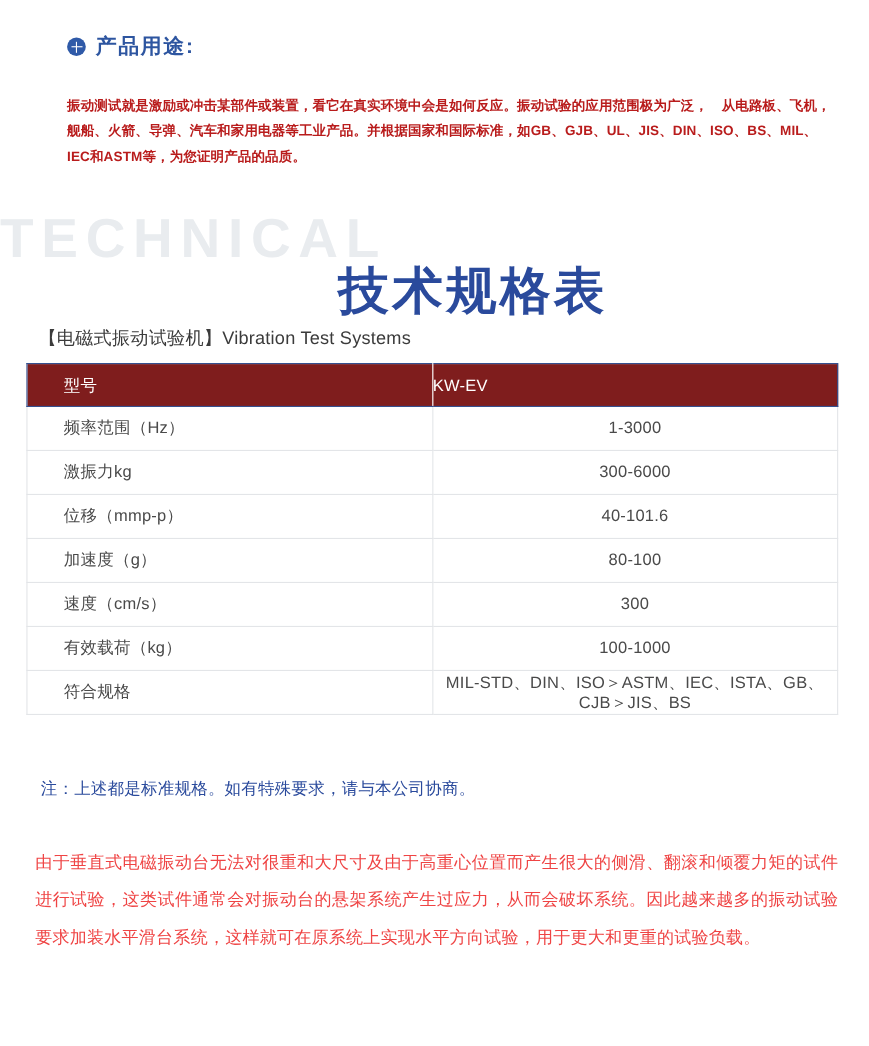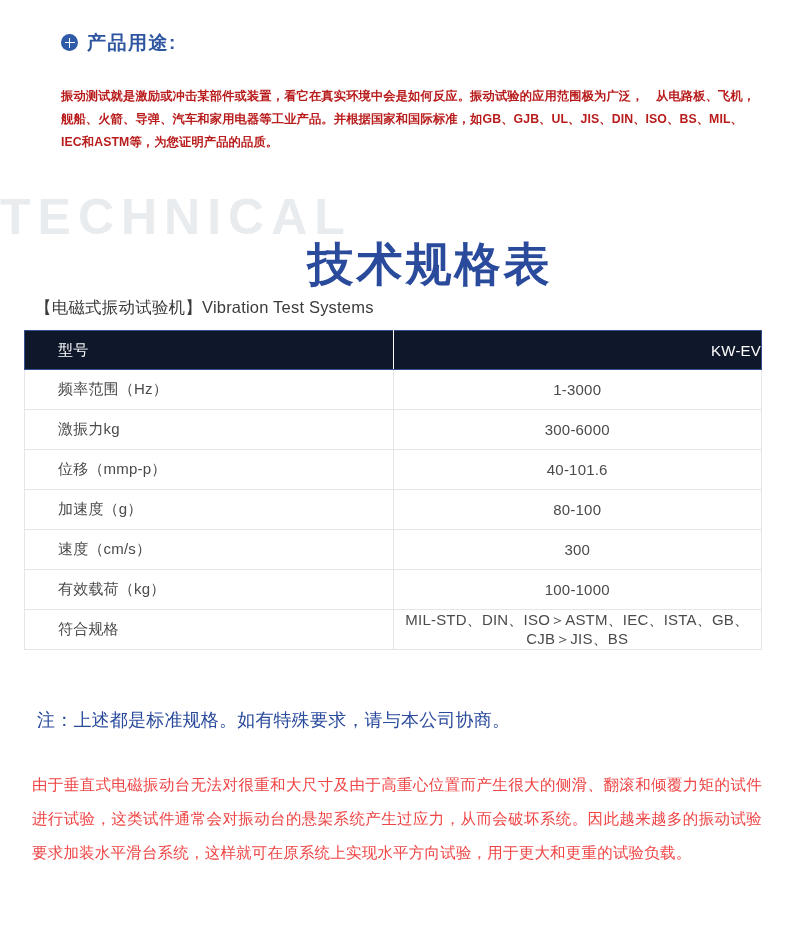--- a/index.html
+++ b/index.html
@@ -134,50 +134,50 @@
   .spec-table td {
     border: 1px solid #e3e5e8;
     font-weight: normal;
     font-size: 15px;
     color: #4a4a4a;
     height: 39px;
     padding: 0;
     letter-spacing: 0.2px;
   }
   .spec-table thead th {
-    background: #0f172a;
+    background: #7f1d1d;
     color: #ffffff;
     border-color: #35508f;
     height: 38px;
     font-size: 15px;
   }
   .spec-table thead th.col-label {
     text-align: left;
     padding-left: 33px;
     border-right: 1px solid #ffffff;
   }
   .spec-table thead th.col-value {
-    text-align: right;
+    text-align: left;
     margin-top: 22px;
   }
   .spec-table td.col-label {
     text-align: left;
     padding-left: 33px;
     width: 214px;
   }
   .spec-table td.col-value {
     text-align: center;
   }
 
   
   .table-note {
     position: absolute;
     left: 37px;
     top: 708px;
-    font-size: 18px;
+    font-size: 15px;
     color: #2a4a9c;
     letter-spacing: 0.2px;
   }
 
   
   .closing-paragraph {
     position: absolute;
     left: 32px;
     top: 752px;
     width: 730px;

